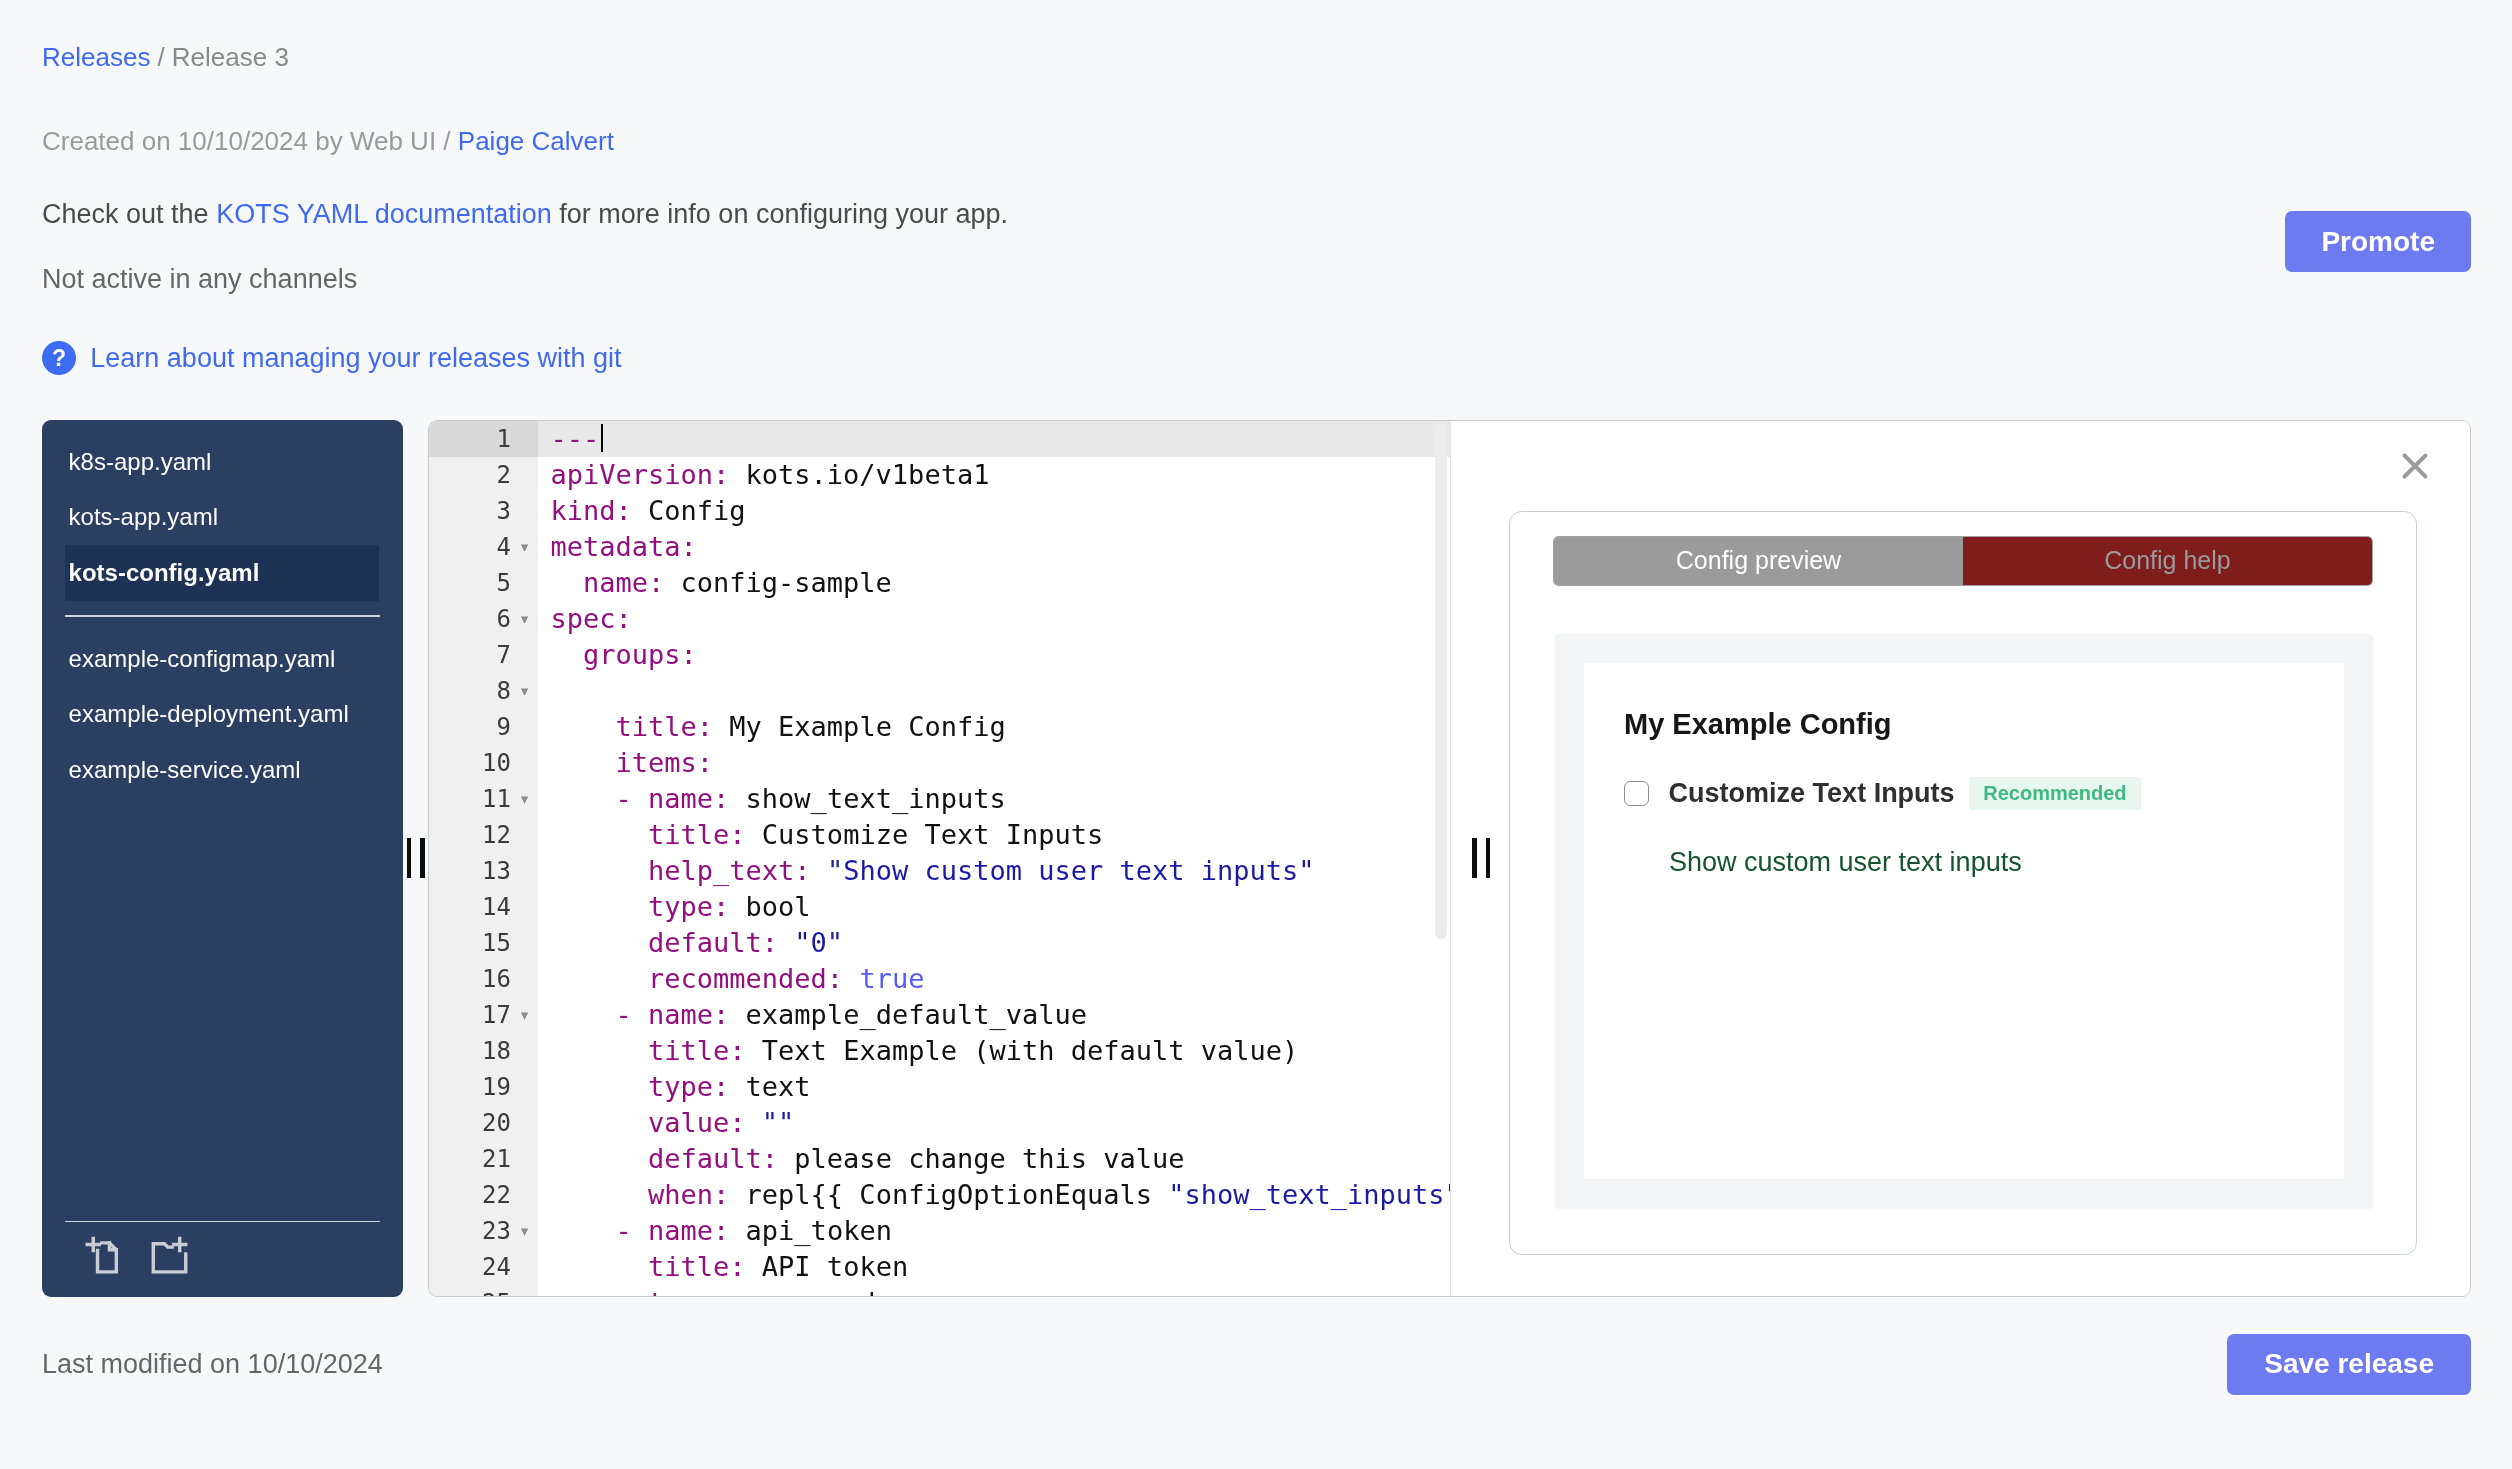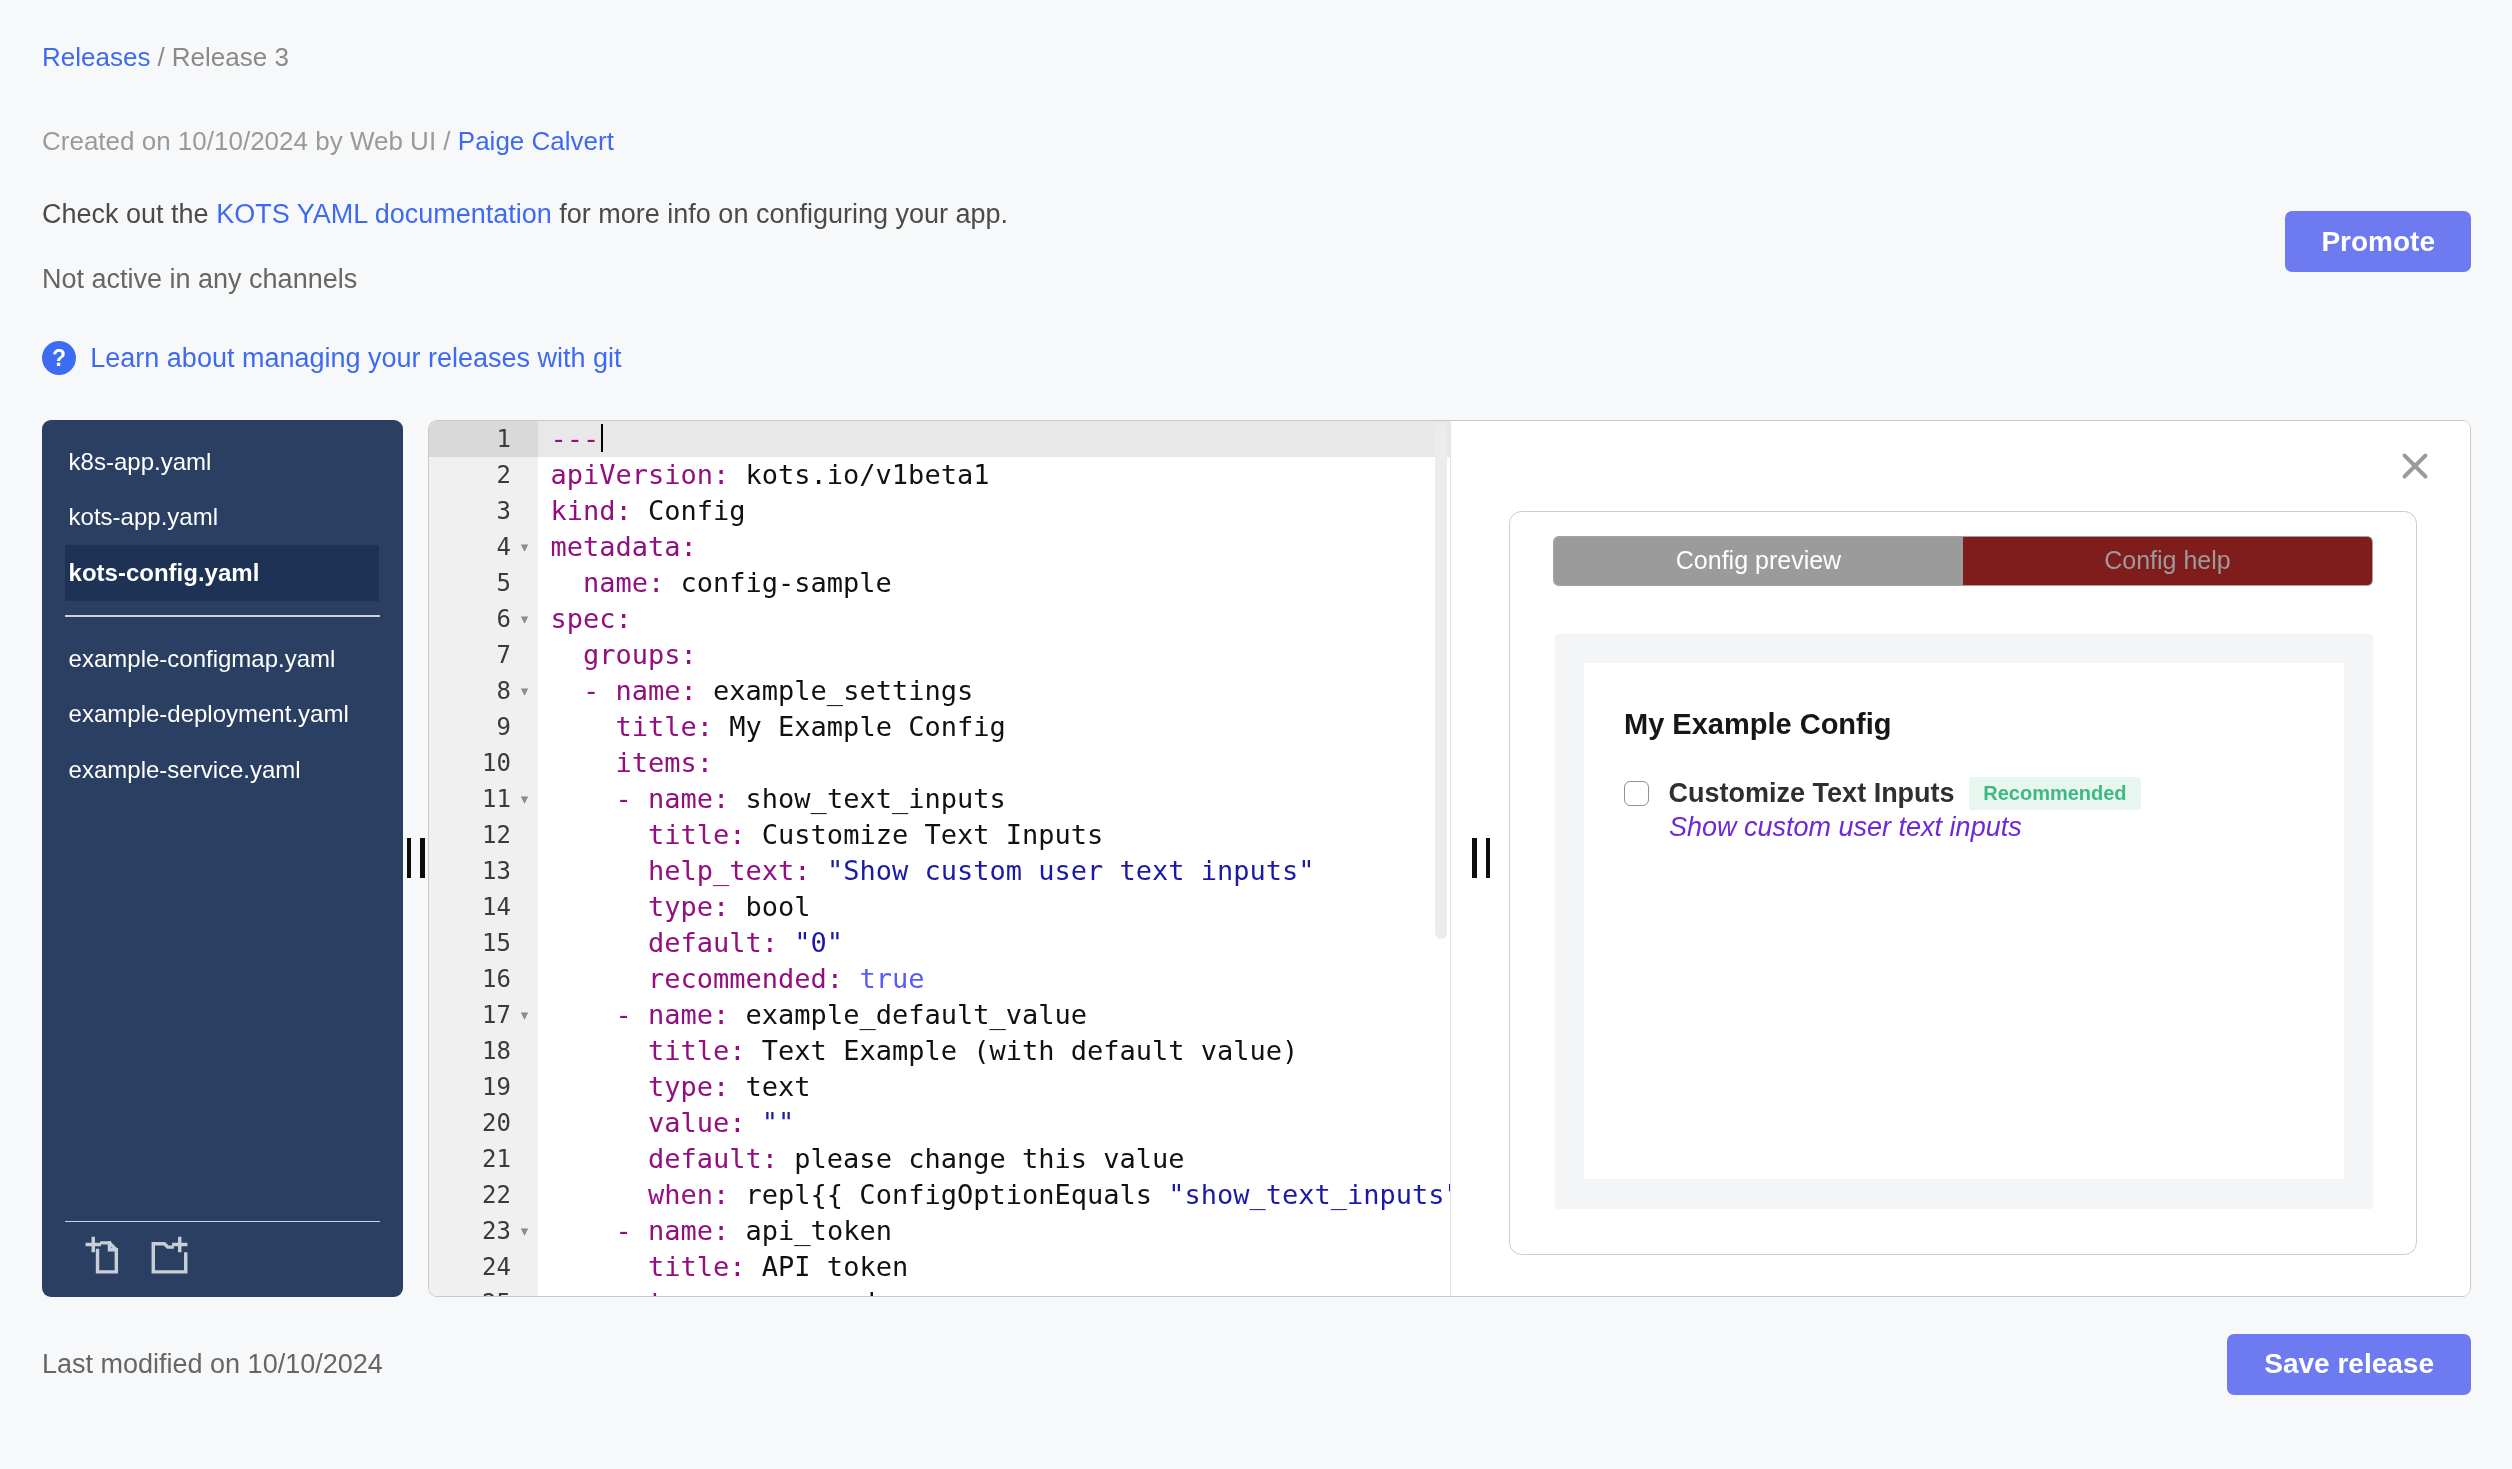--- a/index.html
+++ b/index.html
@@ -98,21 +98,21 @@
   .gray-section { margin: 48px 43px 0 45px; height: 575px; background: #f4f5f7; border-radius: 3.6px;
                   padding: 29px; }
   .white-card { background: #fff; height: 516px; padding: 45px 0 0 40px; }
   .group-title { font-size: 29px; font-weight: 700; color: #161616; }
   .check-row { margin-top: 36px; display: flex; align-items: center; }
   .checkbox { width: 25px; height: 25px; border: 1.8px solid #8f8f8f; border-radius: 6.2px;
               background: #fff; flex: none; cursor: pointer; }
   .check-label { margin-left: 19.6px; font-size: 27px; font-weight: 700; color: #2f2f2f; }
   .badge { margin-left: 14.3px; background: #e7f7ef; color: #3fb883; font-size: 20px; font-weight: 600;
            padding: 5.3px 14.3px; border-radius: 3.6px; }
-  .help-text { margin-left: 45px; margin-top: 2px; font-size: 27px; color: #6d28d9; font-style: italic; }
+  .help-text { margin-left: 45px; margin-top: 37px; font-size: 27px; color: #14532d; }
 
   
   .footer { margin-top: 37px; display: flex; align-items: center; justify-content: space-between; }
   .last-modified { font-size: 27px; color: #666; }
 </style>
 </head>
 <body>
 
 <div class="page">
 
@@ -224,21 +224,20 @@
                 <span class="num">7</span>
                 <span class="fold"></span>
               </div>
               <div class="code"><span class="tok-p">  </span><span class="tok-k">groups:</span></div>
             </div>
             <div class="code-line">
               <div class="gutter">
                 <span class="num">8</span>
                 <span class="fold">▾</span>
               </div>
-              <div class="code"><span class="tok-p">  </span><span class="tok-k">-</span><span class="tok-p"> </span><span class="tok-k">name:</span><span class="tok-p"> example_settings</span></div>
             </div>
             <div class="code-line">
               <div class="gutter">
                 <span class="num">9</span>
                 <span class="fold"></span>
               </div>
               <div class="code"><span class="tok-p">    </span><span class="tok-k">title:</span><span class="tok-p"> My Example Config</span></div>
             </div>
             <div class="code-line">
               <div class="gutter">

